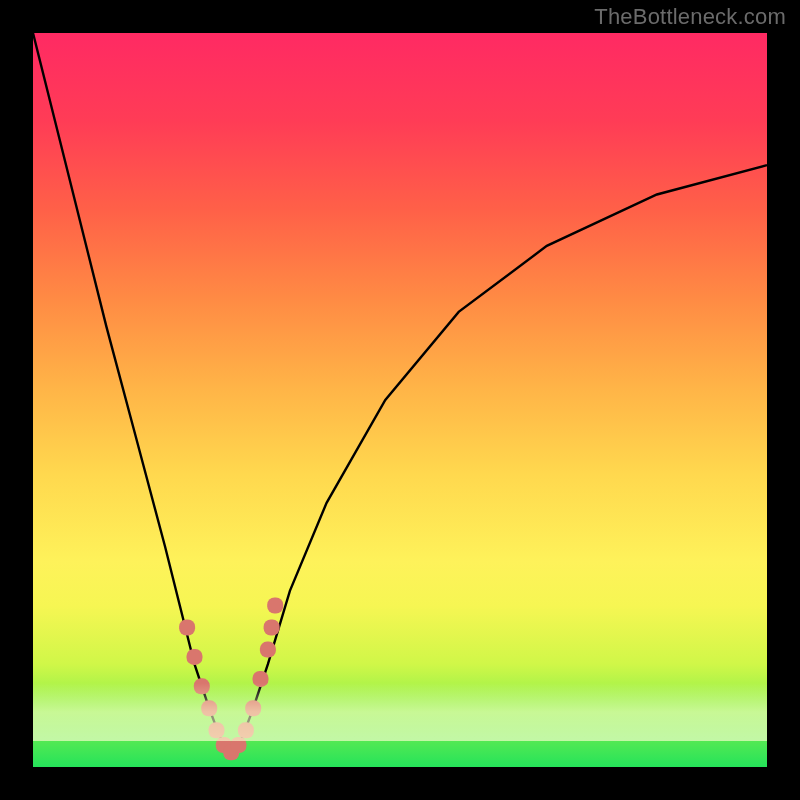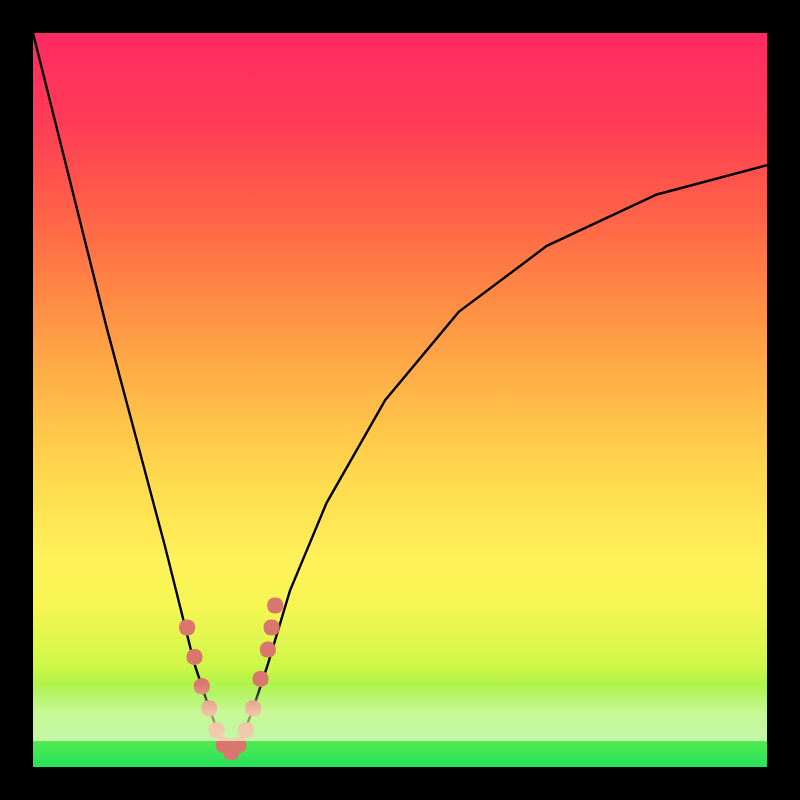--- a/index.html
+++ b/index.html
@@ -99,13 +99,14 @@
           <rect x="197.5" y="704.0" width="16.0" height="16.0" rx="7.2"></rect>
           <rect x="204.9" y="689.3" width="16.0" height="16.0" rx="7.2"></rect>
           <rect x="212.2" y="667.3" width="16.0" height="16.0" rx="7.2"></rect>
           <rect x="219.5" y="637.9" width="16.0" height="16.0" rx="7.2"></rect>
           <rect x="226.9" y="608.6" width="16.0" height="16.0" rx="7.2"></rect>
           <rect x="230.6" y="586.5" width="16.0" height="16.0" rx="7.2"></rect>
           <rect x="234.2" y="564.5" width="16.0" height="16.0" rx="7.2"></rect>
         </g>
     </svg>
   </div>
+  <div class="watermark">TheBottleneck.com</div>
 </div>
 
 </body></html>

